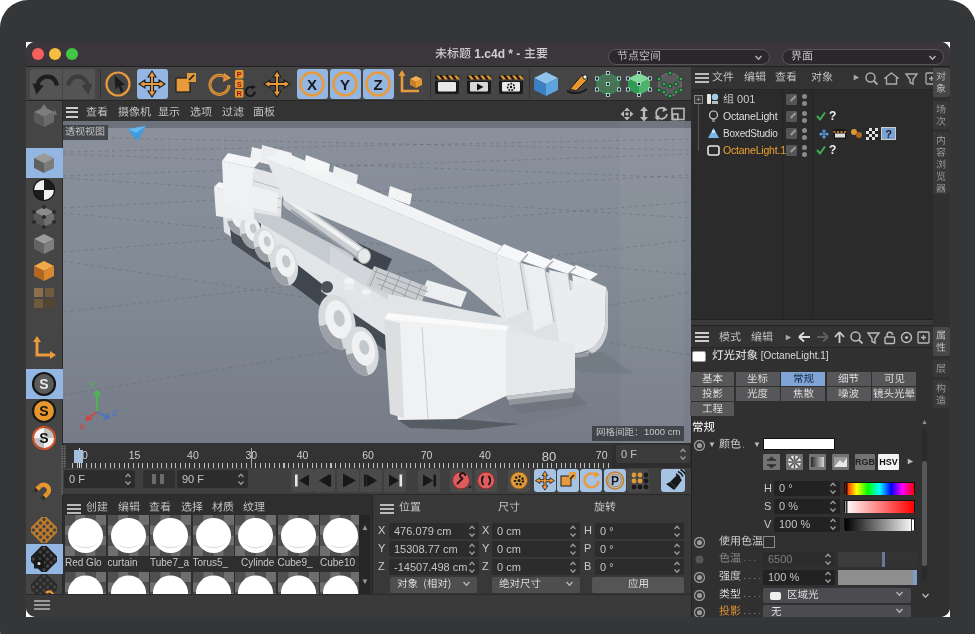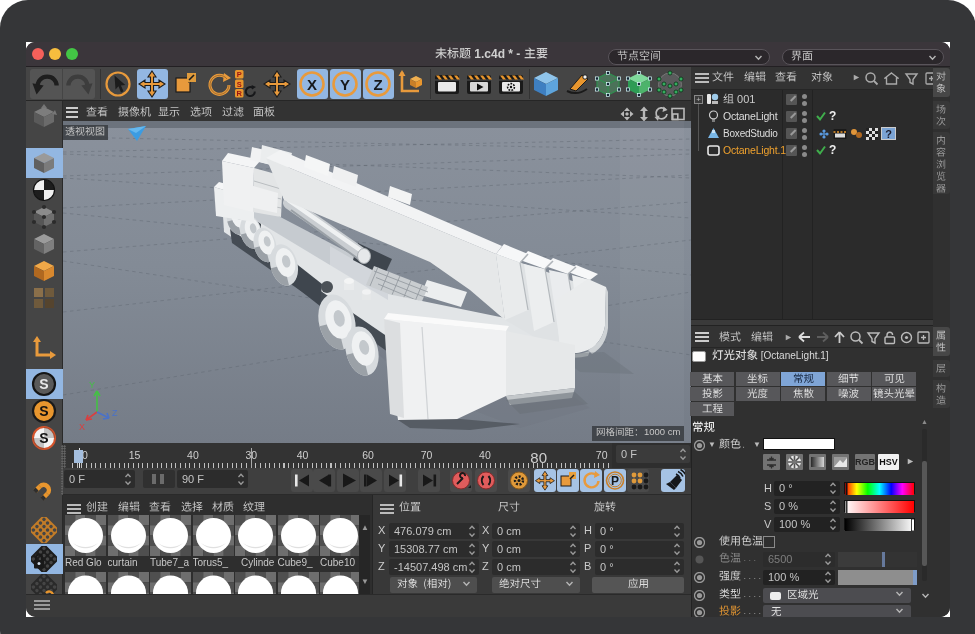--- a/index.html
+++ b/index.html
@@ -612,21 +612,21 @@
 <div class="abs" style="left:37px;top:401px;width:549px;height:25px;background:#333"></div>
     <div class="abs" style="left:35px;top:403px;width:5px;height:50px;background:radial-gradient(circle,#6e6e6e 0.8px,transparent 1px) 0 0/2.5px 2.5px"></div>
     <div class="abs" style="left:56px;top:407px;font-size:10.5px;color:#cfcfcf">0</div>
     <div class="abs" style="left:95.5px;top:407px;width:26px;text-align:center;font-size:10.5px;color:#cfcfcf">15</div>
     <div class="abs" style="left:153.9px;top:407px;width:26px;text-align:center;font-size:10.5px;color:#cfcfcf">40</div>
     <div class="abs" style="left:212.29999999999998px;top:407px;width:26px;text-align:center;font-size:10.5px;color:#cfcfcf">30</div>
     <div class="abs" style="left:270.7px;top:407px;width:26px;font-size:10.5px;color:#cfcfcf">40</div>
     <div class="abs" style="left:329.1px;top:407px;width:26px;text-align:center;font-size:10.5px;color:#cfcfcf">60</div>
     <div class="abs" style="left:387.5px;top:407px;width:26px;text-align:center;font-size:10.5px;color:#cfcfcf">70</div>
     <div class="abs" style="left:445.90000000000003px;top:407px;width:26px;text-align:center;font-size:10.5px;color:#cfcfcf">40</div>
-    <div class="abs" style="left:504.29999999999995px;top:407px;width:26px;text-align:left;font-size:15px;color:#cfcfcf">80</div>
+    <div class="abs" style="left:504.29999999999995px;top:407px;width:26px;text-align:right;font-size:13px;color:#cfcfcf">80</div>
     <div class="abs" style="left:562.7px;top:407px;width:26px;text-align:center;font-size:10.5px;color:#cfcfcf">70</div>
     <div class="abs" style="left:46px;top:421px;width:538px;height:4.5px;background:repeating-linear-gradient(90deg,#c0c0c0 0 1px,transparent 1px 4.7px)"></div>
     <div class="abs" style="left:52.5px;top:406px;width:1px;height:20px;background:#e8e8e8"></div>
     <div class="abs" style="left:225.3px;top:406px;width:1px;height:20px;background:#aaa"></div>
     <div class="abs" style="left:47.5px;top:408px;width:9.5px;height:13px;background:#a4bede"></div>
     <div class="field" style="left:590px;top:403px;width:74px;height:18px;line-height:18px;background:#3b3b3b">0 F<span class="stp">
         <svg width="8" height="15" viewBox="0 0 8 15">
           <path d="M1.5 5 L4 2.2 L6.5 5 M1.5 9.5 L4 12.3 L6.5 9.5" stroke="#9a9a9a" stroke-width="1.3" fill="none"></path>
         </svg>
       </span></div>

